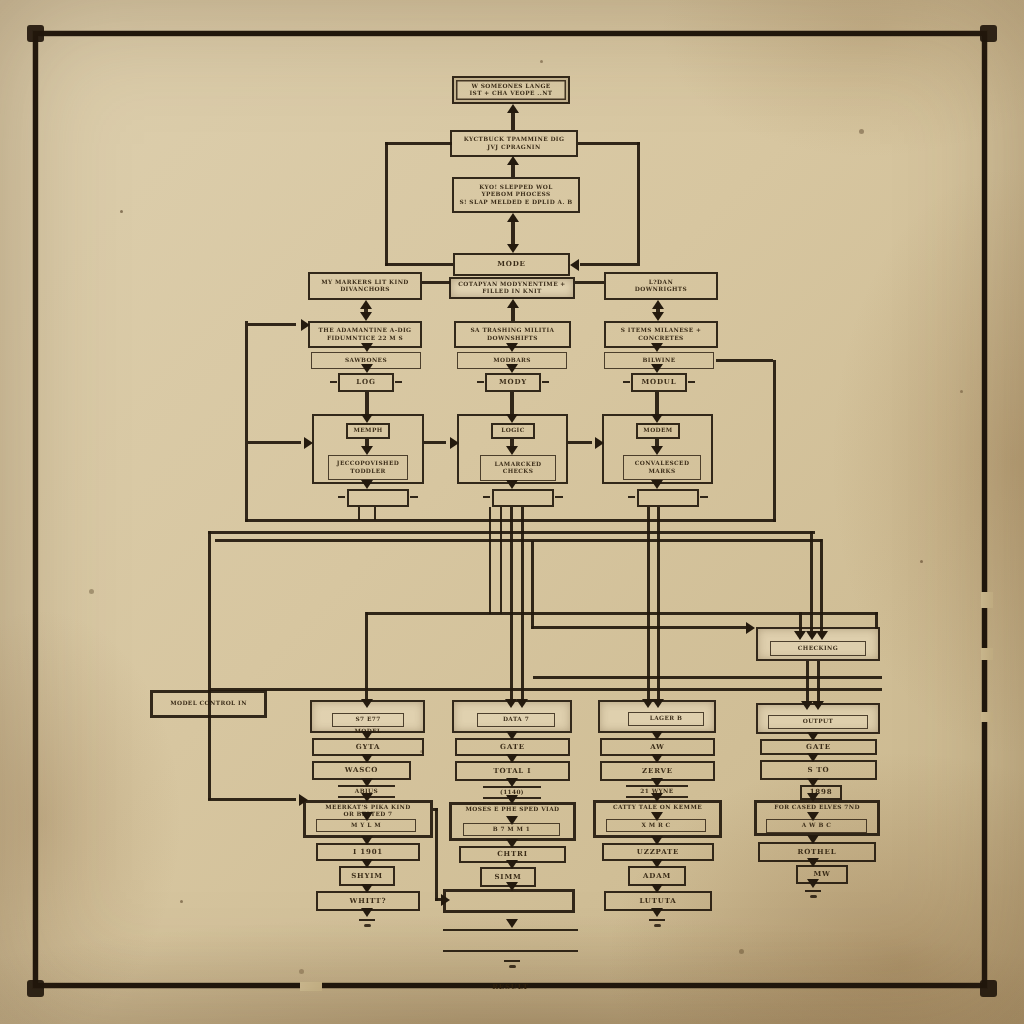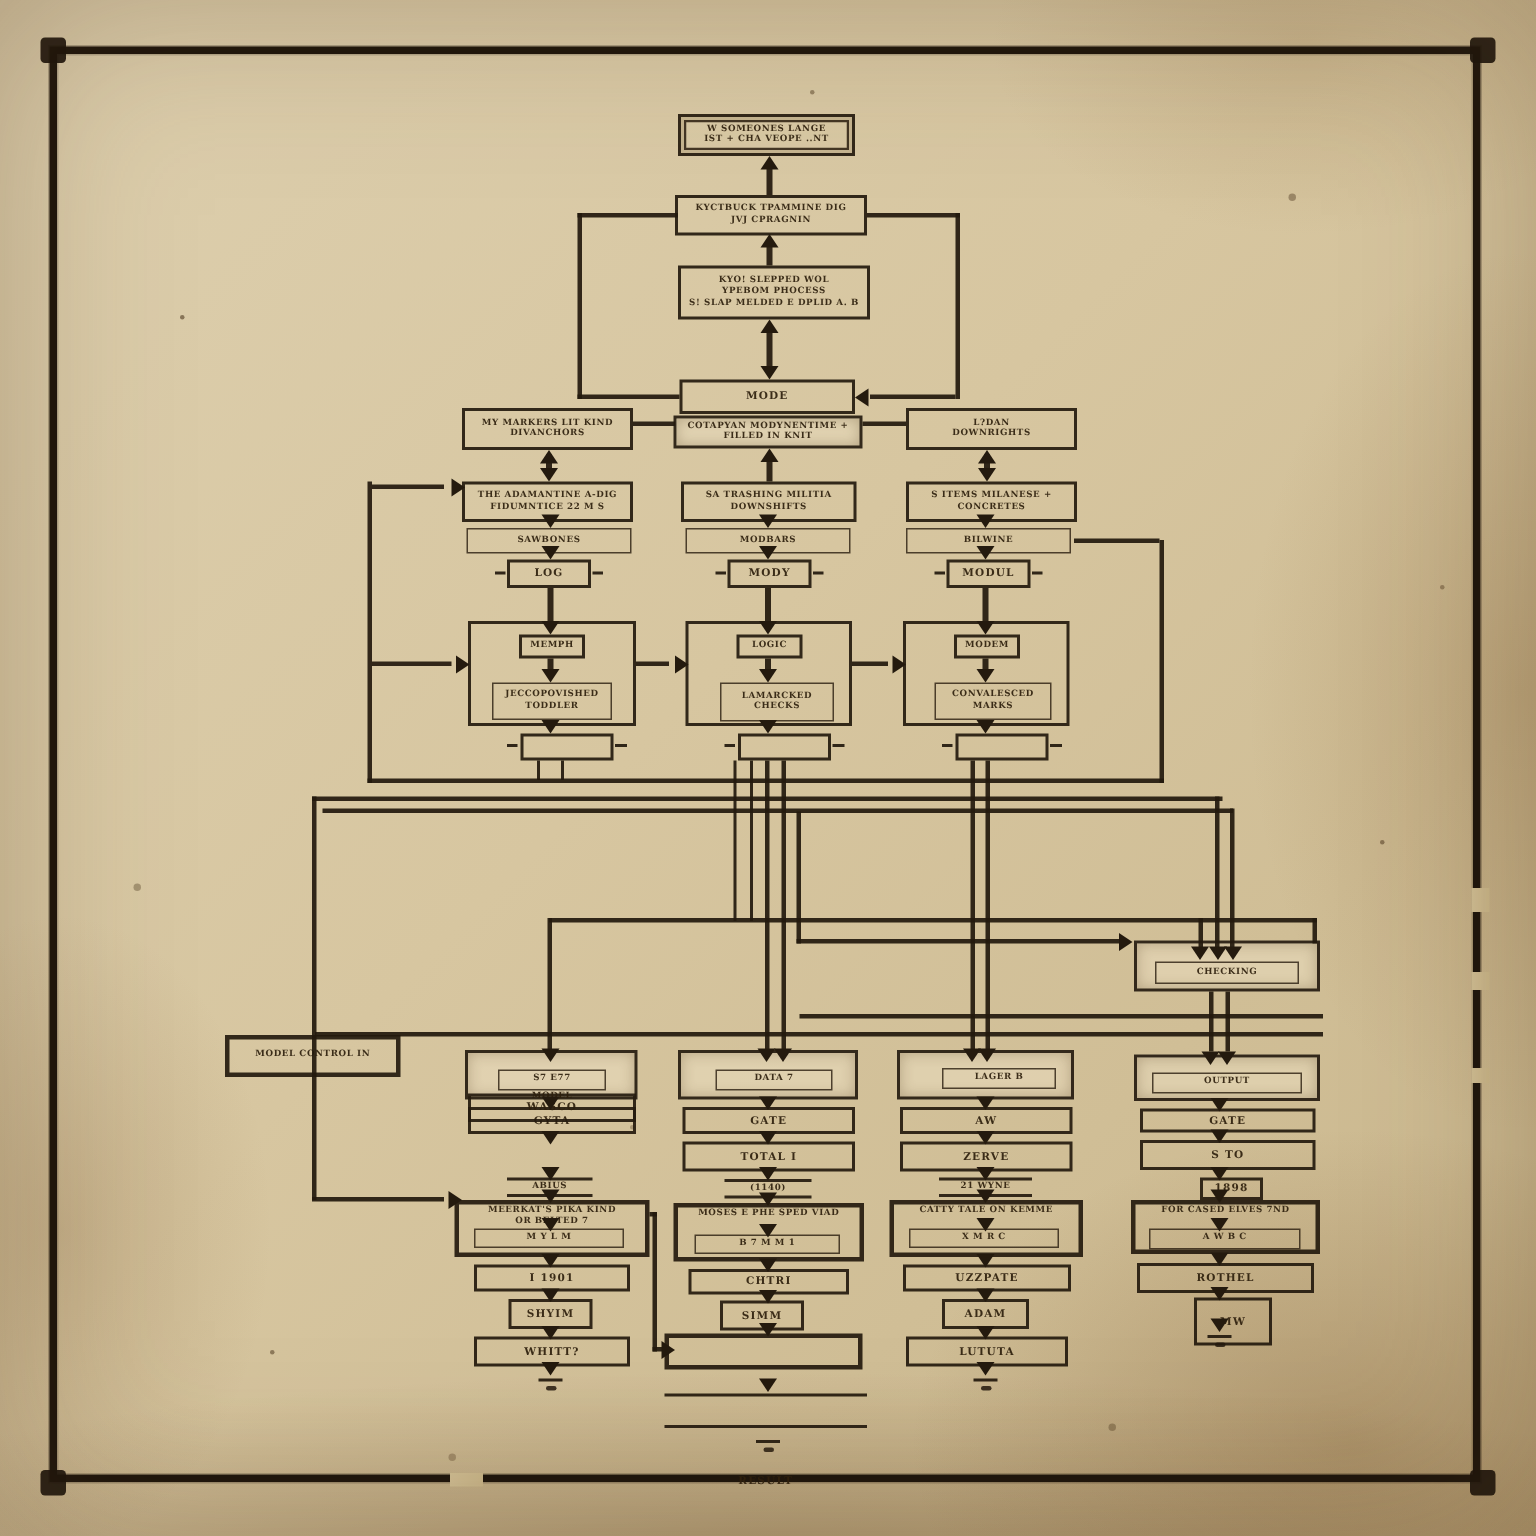--- a/index.html
+++ b/index.html
@@ -154,21 +154,21 @@
     <div class="box thin" style="left: 770px; top: 641px; width: 96px; height: 15px;">
       <span class="lbl">CHECKING</span>
     </div>
     <div class="box shaded" style="left: 310px; top: 700px; width: 115px; height: 33px;"></div>
     <div class="box thin" style="left: 332px; top: 713px; width: 72px; height: 14px;">
       <span class="lbl">S7 E77</span>
     </div>
     <div class="box fs7" style="left: 312px; top: 738px; width: 112px; height: 18px;">
       <span class="lbl">GYTA</span>
     </div>
-    <div class="box fs7" style="left: 312px; top: 729px; width: 112px; height: 19px;">
+    <div class="box fs7" style="left: 312px; top: 761px; width: 99px; height: 19px;">
       <span class="lbl">WASCO</span>
     </div>
     <div class="box open" style="left: 338px; top: 785px; width: 57px; height: 13px;">
       <span class="lbl">ABIUS</span>
     </div>
     <div class="box bold top" style="left: 303px; top: 800px; width: 130px; height: 38px;">
       <span class="lbl">MEERKAT'S PIKA KIND
 OR BELTED 7</span>
     </div>
     <div class="box thin" style="left: 316px; top: 819px; width: 100px; height: 13px;">
@@ -252,21 +252,21 @@
     </div>
     <div class="box bold top" style="left: 754px; top: 800px; width: 126px; height: 36px;">
       <span class="lbl">FOR CASED ELVES 7ND</span>
     </div>
     <div class="box thin" style="left: 766px; top: 819px; width: 101px; height: 14px;">
       <span class="lbl">A   W   B   C</span>
     </div>
     <div class="box fs7" style="left: 758px; top: 842px; width: 118px; height: 20px;">
       <span class="lbl">ROTHEL</span>
     </div>
-    <div class="box fs7" style="left: 796px; top: 865px; width: 52px; height: 32px;">
+    <div class="box fs7" style="left: 796px; top: 865px; width: 52px; height: 19px;">
       <span class="lbl">MW</span>
     </div>
     <div class="box bare" style="left: 344px; top: 679px; width: 48px; height: 10px;">
       <span class="lbl">MODEL</span>
     </div>
     <div class="box bare fs7" style="left: 468px; top: 933px; width: 85px; height: 13px;">
       <span class="lbl">RESULT</span>
     </div>
     <div class="line" style="left: 385px; top: 142px; width: 67px; height: 3px;"></div>
     <div class="line" style="left: 385px; top: 142px; width: 3px; height: 124px;"></div>

